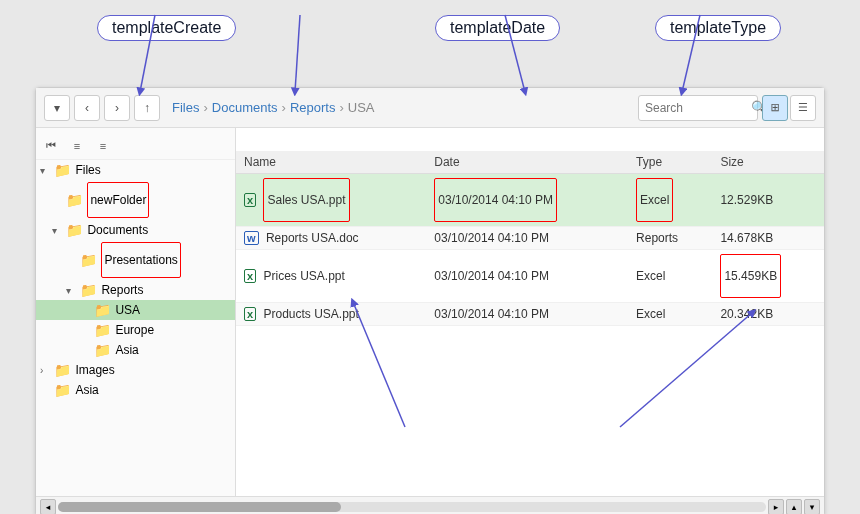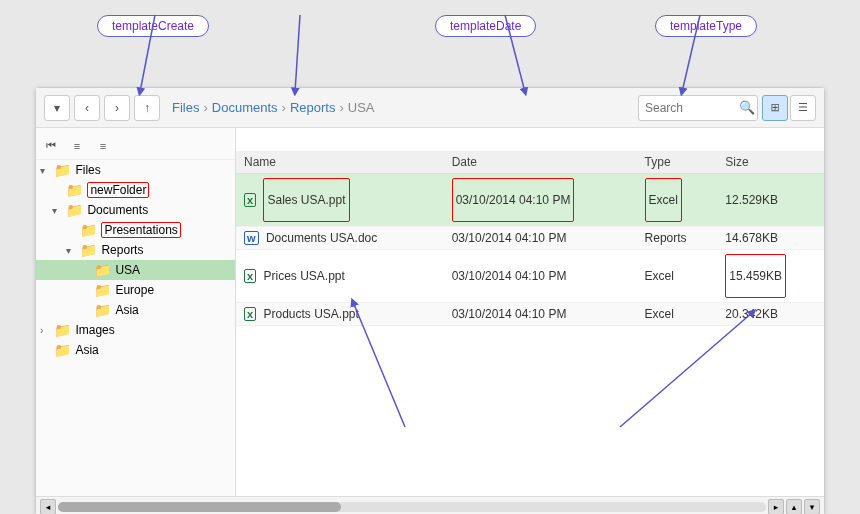--- a/index.html
+++ b/index.html
@@ -26,22 +26,22 @@
       margin-top: 30px;
     }
 
     
     .bubble {
       position: absolute;
       border: 1.5px solid #6060d0;
       border-radius: 20px;
       padding: 3px 14px;
       background: #fff;
-      color: #6d28d9;
-      font-size: 12px;
+      color: #0f172a;
+      font-size: 16px;
       white-space: nowrap;
       z-index: 10;
     }
 
     .bubble-templateCreate { top: -42px; left: 62px; }
     .bubble-templateName { top: -42px; left: 200px; }
     .bubble-templateDate { top: -42px; left: 400px; }
     .bubble-templateType { top: -42px; left: 620px; }
 
     
@@ -92,21 +92,21 @@
     .breadcrumb-sep { color: #999; }
     .breadcrumb-current { color: #888; }
 
     .search-box {
       display: flex;
       align-items: center;
       border: 1px solid #ccc;
       border-radius: 3px;
       background: #fff;
       padding: 2px 6px;
-      gap: 4px;
+      gap: 16px;
       width: 120px;
       height: 26px;
     }
     .search-box input {
       border: none; outline: none;
       font-size: 12px;
       width: 90px;
       background: transparent;
     }
 
@@ -166,21 +166,21 @@
 
     .tree-arrow {
       width: 14px;
       font-size: 10px;
       color: #666;
     }
     .tree-icon { margin-right: 4px; color: #5b9bd5; font-size: 14px; }
     .tree-label { font-size: 12px; }
     .tree-label.red-outline {
       border: 1.5px solid red;
-      padding: 0 2px;
+      padding: 10px 2px;
       border-radius: 2px;
     }
 
     .indent-1 { padding-left: 16px; }
     .indent-2 { padding-left: 30px; }
     .indent-3 { padding-left: 44px; }
 
     
     .file-list {
       flex: 1;
@@ -417,21 +417,21 @@
               <td>
                 <span>12.529KB</span>
               </td>
             </tr>
 
             <tr>
               <td>
                 <span class="file-icon">
                     <span class="icon-word">w</span>
                   </span>
-                <span>Documents USA.doc</span>
+                <span>Reports USA.doc</span>
               </td>
               <td>
                 <span>03/10/2014 04:10 PM</span>
               </td>
               <td>
                 <span>Reports</span>
               </td>
               <td>
                 <span>14.678KB</span>
               </td>

